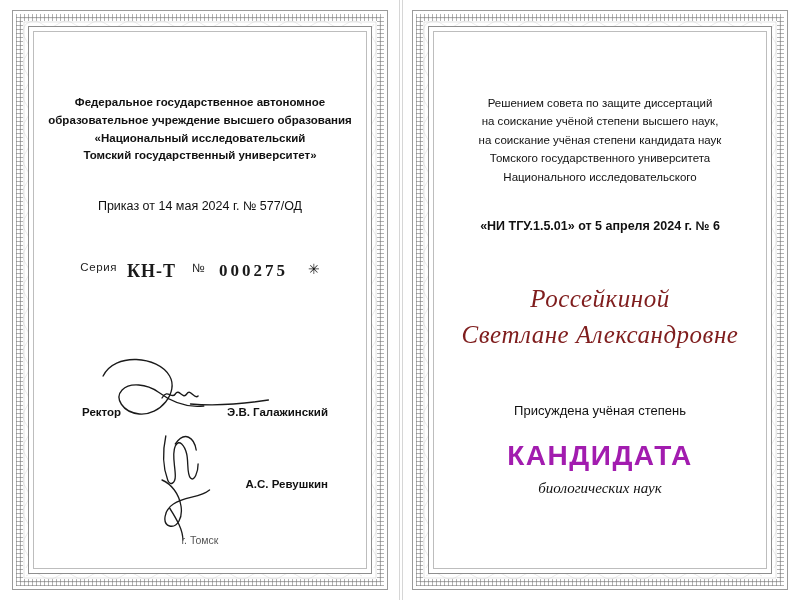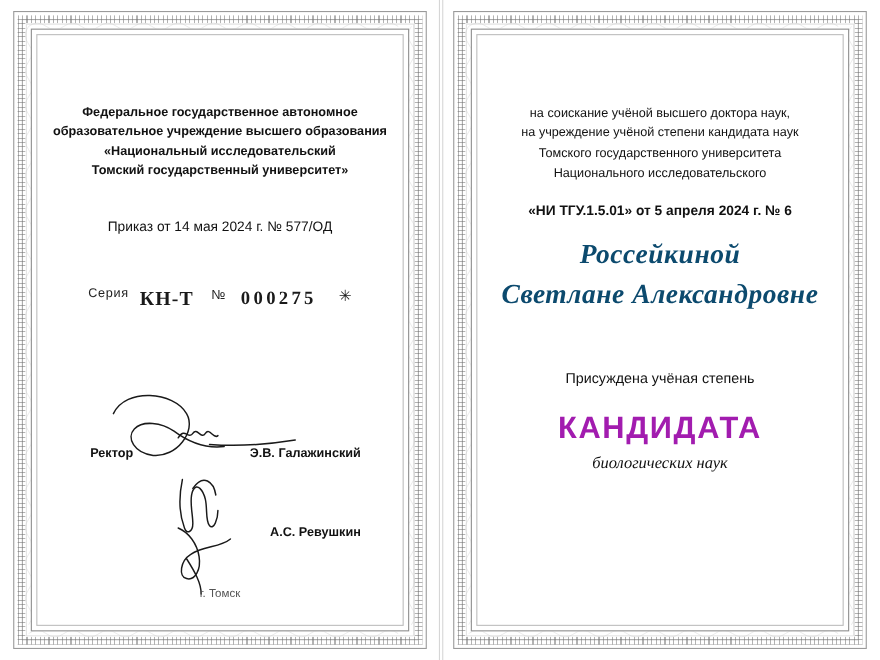--- a/index.html
+++ b/index.html
@@ -175,31 +175,31 @@
   }
 
   
   .decision-block {
     margin-top: 56px;
     font-size: 11.5px;
     line-height: 1.6;
     color: #111;
   }
   .council-line {
-    margin-top: 16px;
+    margin-top: 33px;
     font-size: 12.5px;
     font-weight: bold;
     color: #111;
   }
   .recipient {
-    margin-top: 20px;
+    margin-top: 52px;
     font-family: "Liberation Serif", serif;
     font-style: italic;
-    font-weight: bold;
-    color: #0c4a6e;
+    font-weight: normal;
+    color: #7f1d1d;
   }
   .recipient .surname {
     font-size: 25px;
     letter-spacing: 0.5px;
     display: block;
   }
   .recipient .given {
     font-size: 25px;
     letter-spacing: 0.5px;
     display: block;
@@ -310,22 +310,23 @@
         <path d="M12 12 q-6 8 0 16 t0 16 t0 16 t0 16 t0 16 t0 16 t0 16 t0 16 t0 16 t0 16 t0 16 t0 16 t0 16 t0 16 t0 16 t0 16 t0 16 t0 16 t0 16 t0 16 t0 16 t0 16 t0 16 t0 16 t0 16 t0 16 t0 16 t0 16 t0 16 t0 16 t0 16 t0 16 t0 16 t0 16"></path>
         <path d="M360 12 q-6 8 0 16 t0 16 t0 16 t0 16 t0 16 t0 16 t0 16 t0 16 t0 16 t0 16 t0 16 t0 16 t0 16 t0 16 t0 16 t0 16 t0 16 t0 16 t0 16 t0 16 t0 16 t0 16 t0 16 t0 16 t0 16 t0 16 t0 16 t0 16 t0 16 t0 16 t0 16 t0 16 t0 16 t0 16"></path>
       </g>
     </svg>
     <div class="orn-inner"></div>
     <div class="orn-inner2"></div>
 
     <div class="content">
 
       <div class="decision-block">
-        <div>на соискание учёной высшего доктора наук,</div>
-        <div>на учреждение учёной степени кандидата наук</div>
+        <div>Решением совета по защите диссертаций</div>
+        <div>на соискание учёной степени высшего наук,</div>
+        <div>на соискание учёная степени кандидата наук</div>
         <div>Томского государственного университета</div>
         <div>Национального исследовательского</div>
       </div>
 
       <div class="council-line">«НИ ТГУ.1.5.01» от 5 апреля 2024 г. № 6</div>
 
       <div class="recipient">
         <span class="surname">Россейкиной</span>
         <span class="given">Светлане Александровне</span>
       </div>

